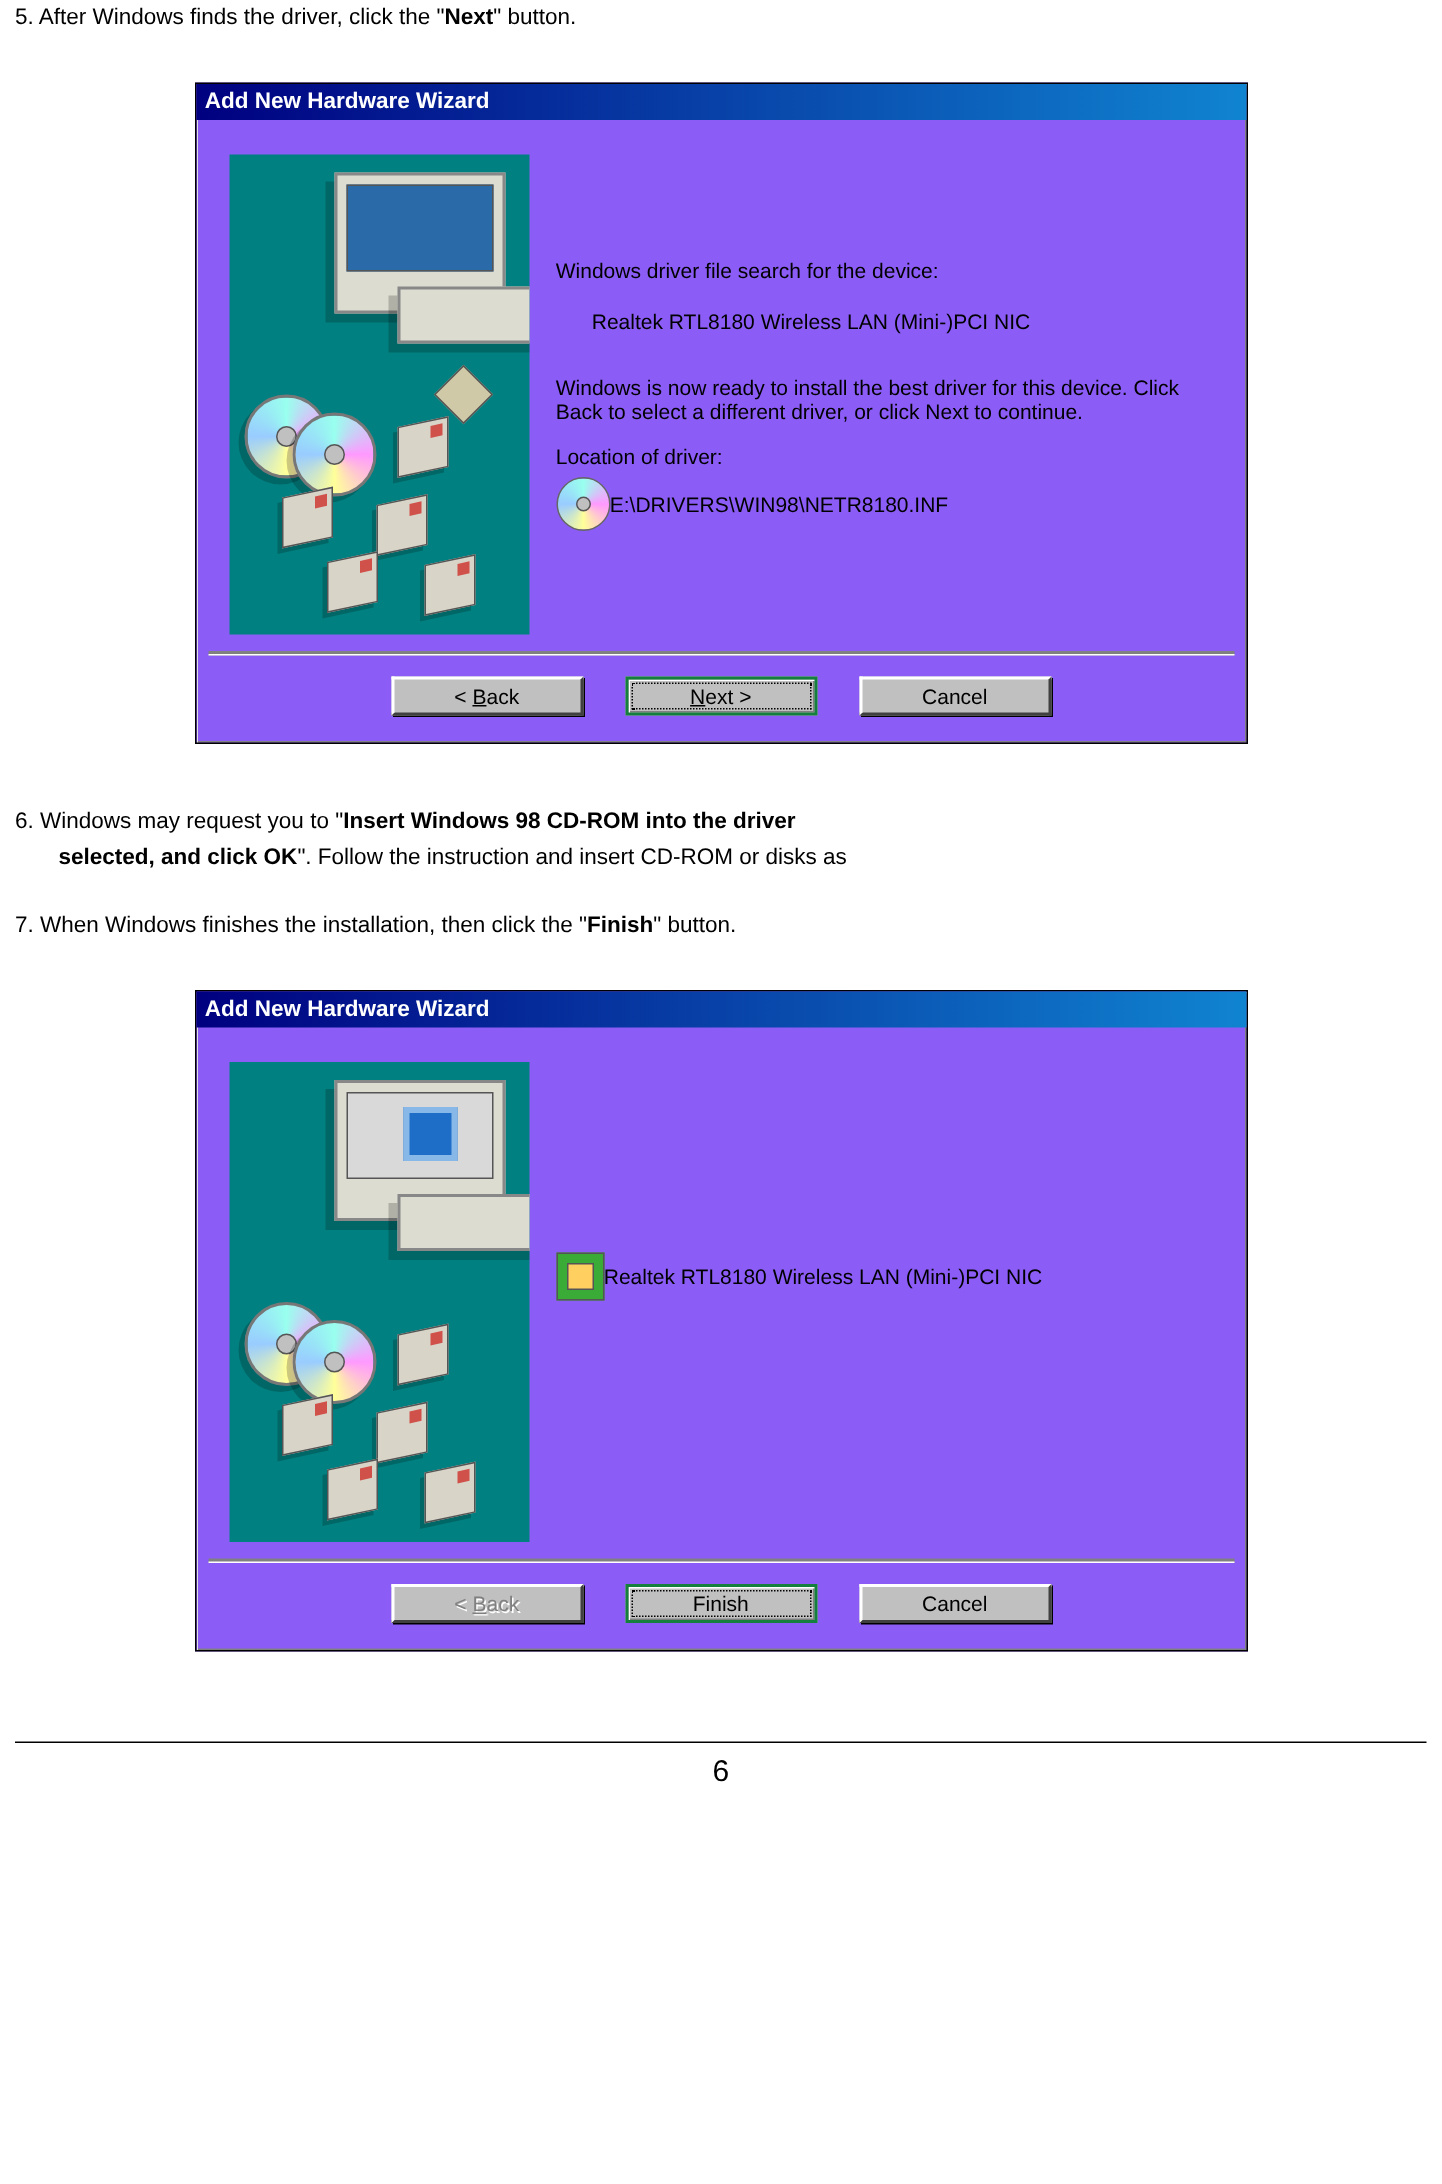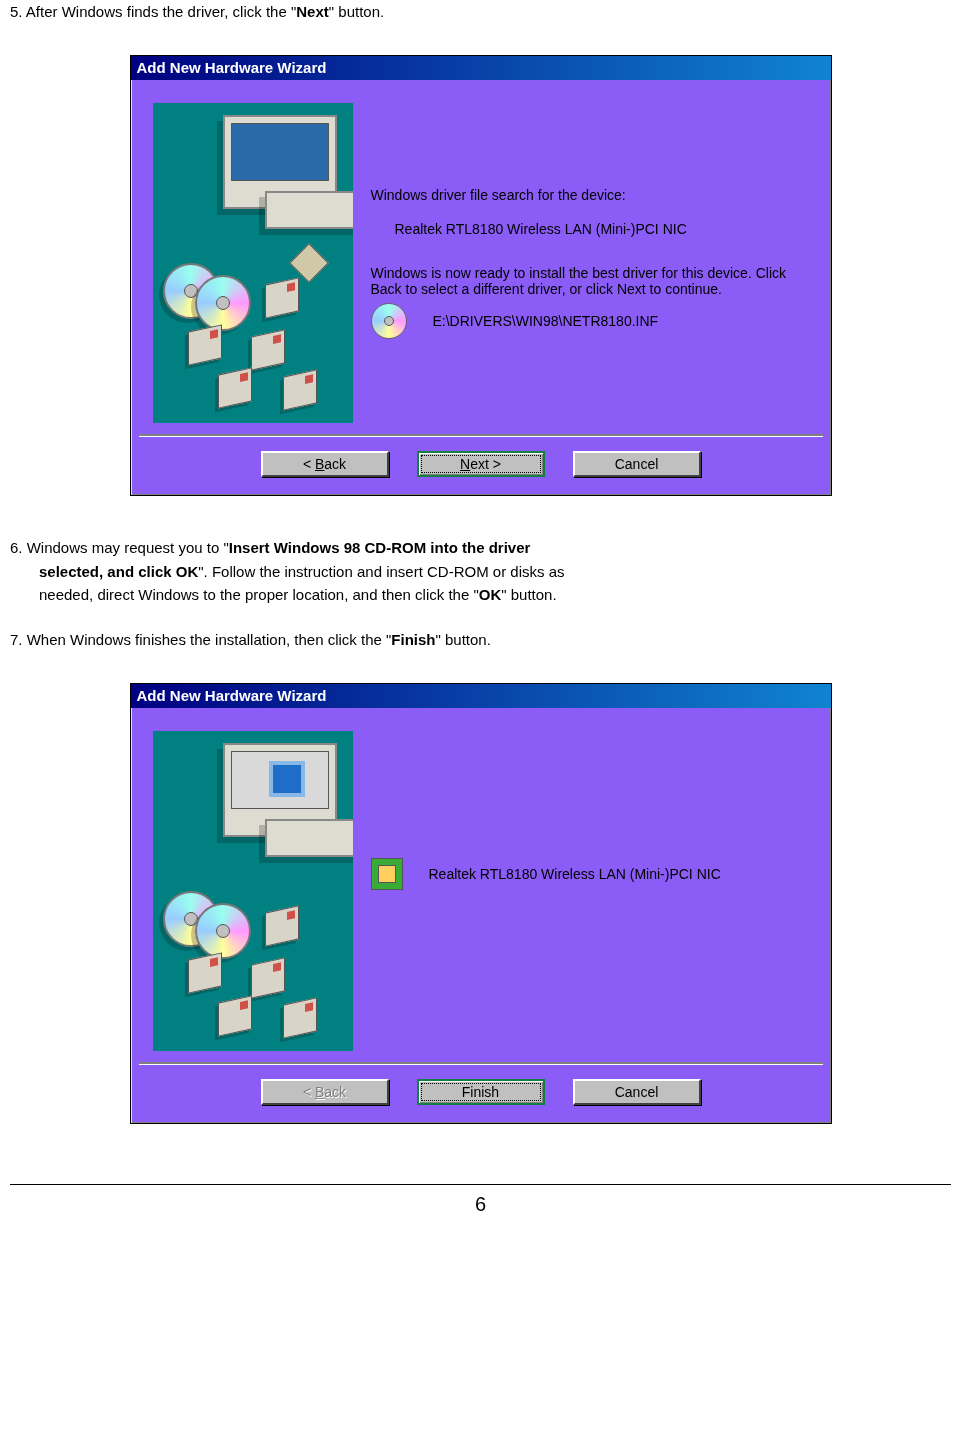--- a/index.html
+++ b/index.html
@@ -109,21 +109,21 @@
   .f3{top:230px;left:98px;}
   .f4{top:268px;left:65px;}
   .f5{top:270px;left:130px;}
   .gear{position:absolute;top:146px;left:142px;width:26px;height:26px;background:#cfc9a8;border:1px solid #555;transform:rotate(45deg);}
   .right98{
     flex:1;
     color:#000;
     font-size:14px;
   }
   .right98 p{margin:0 0 6px 0;}
-  .drv-line{display:flex;align-items:center;gap:26px;margin-top:6px;}
+  .drv-line{display:flex;align-items:center;gap:0;margin-top:6px;}
   .mini-cd{
     width:34px;height:34px;border-radius:50%;
     background: conic-gradient(#9fe,#f9f,#ff9,#9cf,#9fe);
     border:1px solid #666; position:relative; flex-shrink:0;
   }
   .mini-cd::after{content:"";position:absolute;top:50%;left:50%;width:8px;height:8px;background:#c0c0c0;border:1px solid #555;border-radius:50%;transform:translate(-50%,-50%);}
   .mini-chip{
     width:30px;height:30px;background:#3aab37;border:1px solid #555;position:relative;flex-shrink:0;
   }
   .mini-chip::before{content:"";position:absolute;inset:6px;background:#ffd060;border:1px solid #555;}
@@ -171,42 +171,40 @@
           <div class="floppy f1"></div>
           <div class="floppy f2"></div>
           <div class="floppy f3"></div>
           <div class="floppy f4"></div>
           <div class="floppy f5"></div>
         </div>
         <div class="right98">
           <p>Windows driver file search for the device:</p>
           <p style="margin:18px 0 28px 24px;">Realtek RTL8180 Wireless LAN (Mini-)PCI NIC</p>
           <p>Windows is now ready to install the best driver for this device. Click Back to select a different driver, or click Next to continue.</p>
+          <p style="margin-top:14px;">Location of driver:</p>
           <div class="drv-line">
             <div class="mini-cd"></div>
             <span>E:\DRIVERS\WIN98\NETR8180.INF</span>
           </div>
         </div>
       </div>
       <div class="sep"></div>
       <div class="btnrow">
         <div class="btn98">&lt; <span class="u">B</span>ack</div>
         <div class="btn98 default"><span class="u">N</span>ext &gt;</div>
         <div class="btn98">Cancel</div>
       </div>
     </div>
   </div>
 
   <p class="instr">
     <span>6. Windows may request you to "</span><span class="bold">Insert Windows 98 CD-ROM into the driver</span>
     <span class="indent-block">
       <span class="bold">selected, and click OK</span><span>". Follow the instruction and insert CD-ROM or disks as</span>
-    </span>
-    <span class="indent-block">
-      <span>needed, direct Windows to the proper location, and then click the "</span><span class="bold">OK</span><span>" button.</span>
     </span>
   </p>
 
   <p class="instr" style="margin-top:22px;">
     <span>7. When Windows finishes the installation, then click the "</span><span class="bold">Finish</span><span>" button.</span>
   </p>
 
   <div class="wizard-container">
     <div class="win98">
       <div class="titlebar">

